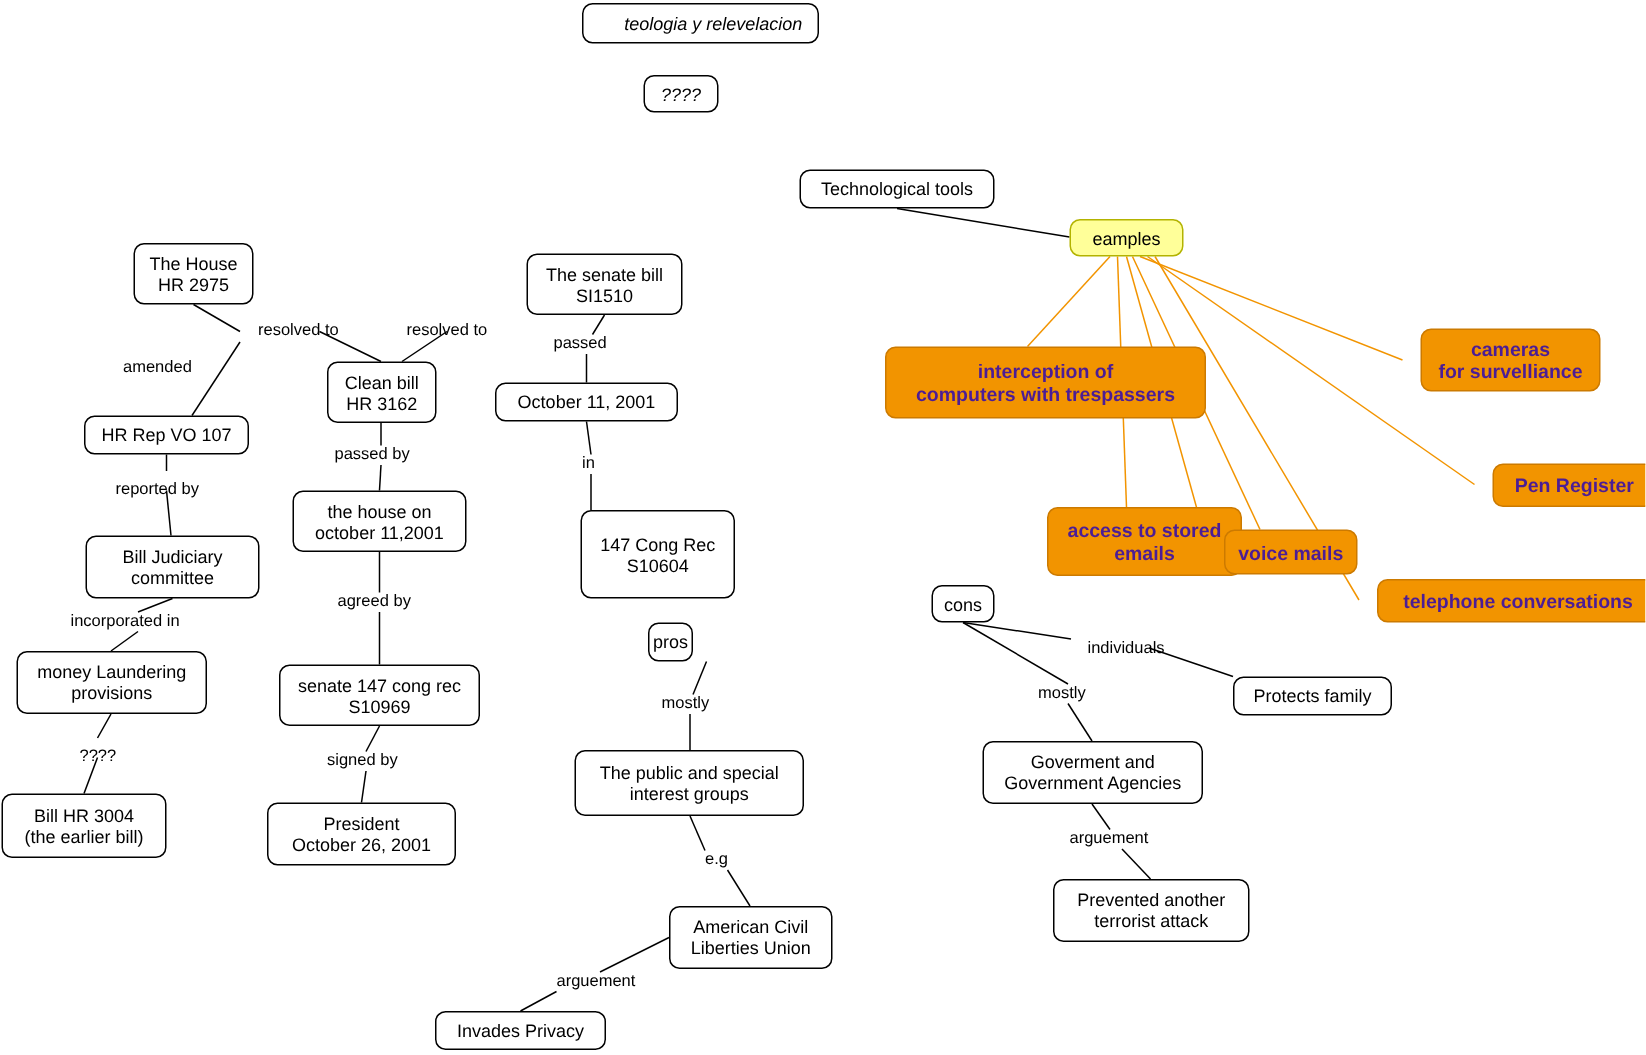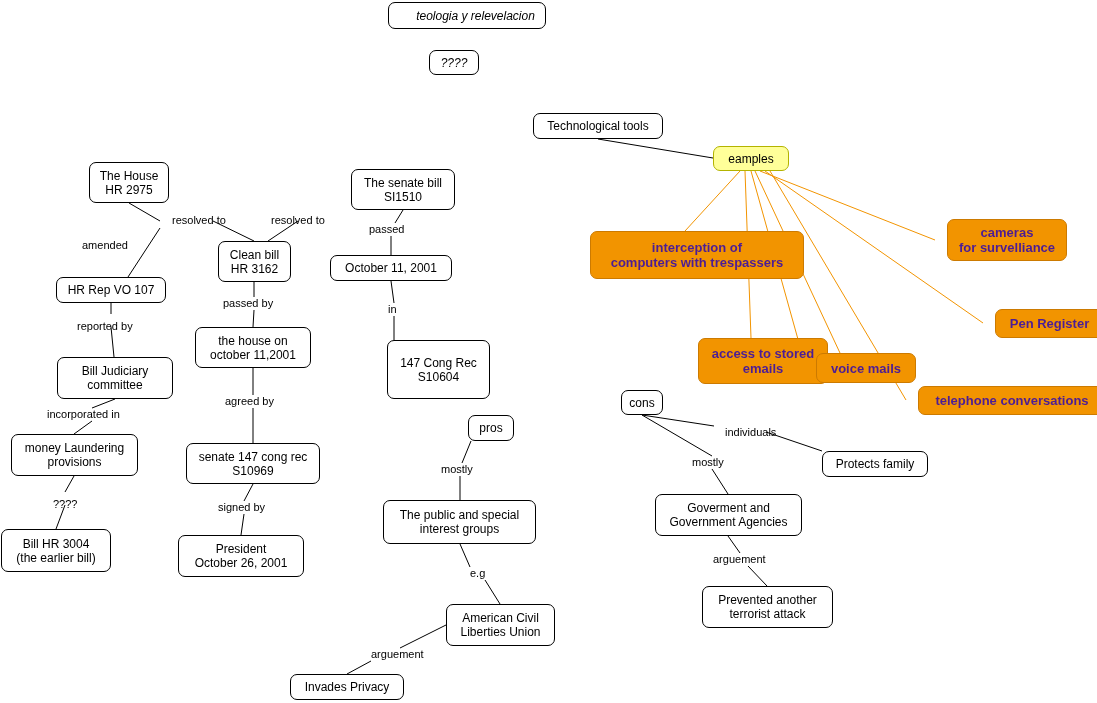--- a/index.html
+++ b/index.html
@@ -129,24 +129,24 @@
       <div class="node" style="left: 56px; top: 277px; width: 110px; height: 26px;">HR Rep VO 107</div>
       <div class="node orange" style="left: 983px; top: 309px; width: 109px; height: 29px;">Pen Register</div>
       <div class="node" style="left: 195px; top: 327px; width: 116px; height: 41px;">the house on
 october 11,2001</div>
       <div class="node" style="left: 343px; top: 340px; width: 103px; height: 59px; margin-left: 44px;">147 Cong Rec
 S10604</div>
       <div class="node" style="left: 57px; top: 357px; width: 116px; height: 42px;">Bill Judiciary
 committee</div>
       <div class="node orange" style="left: 686px; top: 338px; width: 130px; height: 46px;">access to stored
 emails</div>
-      <div class="node orange" style="left: 804px; top: 353px; width: 100px; height: 30px;">voice mails</div>
+      <div class="node orange" style="left: 804px; top: 353px; width: 89px; height: 30px;">voice mails</div>
       <div class="node orange" style="left: 906px; top: 386px; width: 188px; height: 29px;">telephone conversations</div>
       <div class="node" style="left: 621px; top: 390px; width: 42px; height: 25px;">cons</div>
-      <div class="node" style="left: 468px; top: 415px; width: 46px; height: 26px;">pros</div>
+      <div class="node" style="left: 432px; top: 415px; width: 30px; height: 26px;">pros</div>
       <div class="node" style="left: 11px; top: 434px; width: 127px; height: 42px;">money Laundering
 provisions</div>
       <div class="node" style="left: 186px; top: 443px; width: 134px; height: 41px;">senate 147 cong rec
 S10969</div>
       <div class="node" style="left: 822px; top: 451px; width: 106px; height: 26px;">Protects family</div>
       <div class="node" style="left: 655px; top: 494px; width: 147px; height: 42px;">Goverment and
 Government Agencies</div>
       <div class="node" style="left: 383px; top: 500px; width: 153px; height: 44px;">The public and special
 interest groups</div>
       <div class="node" style="left: 1px; top: 529px; width: 110px; height: 43px;">Bill HR 3004

